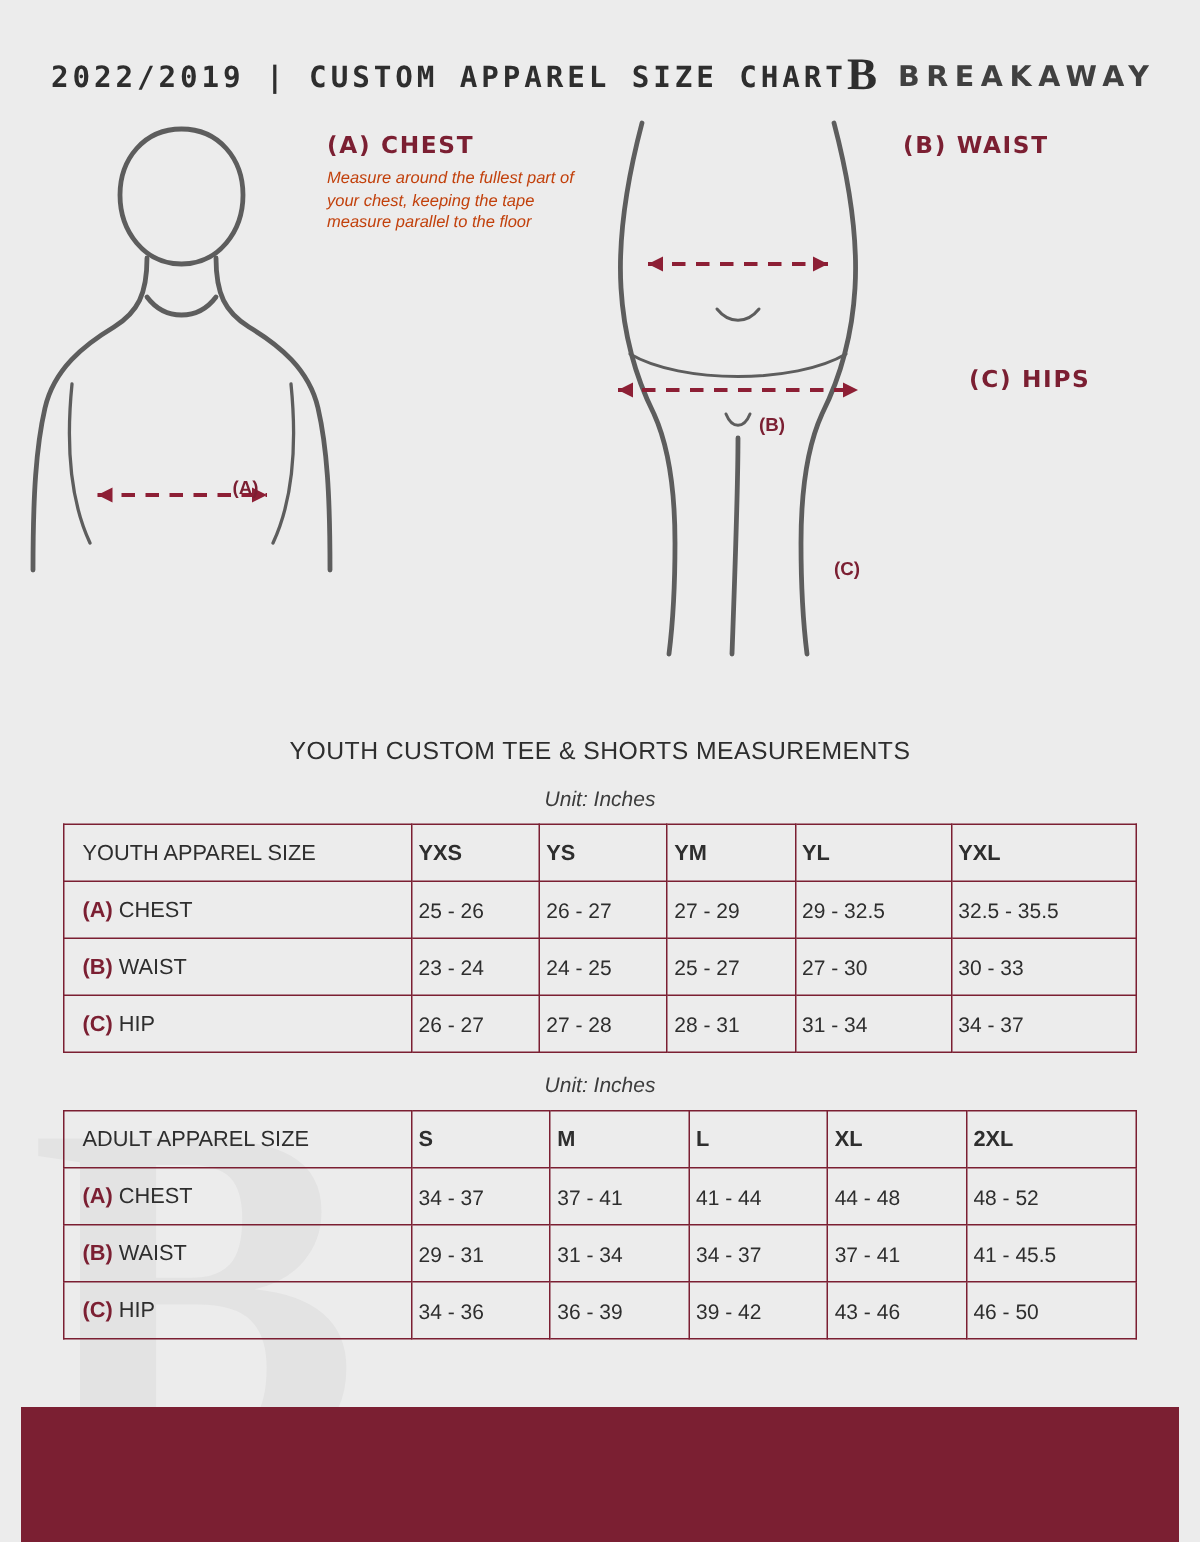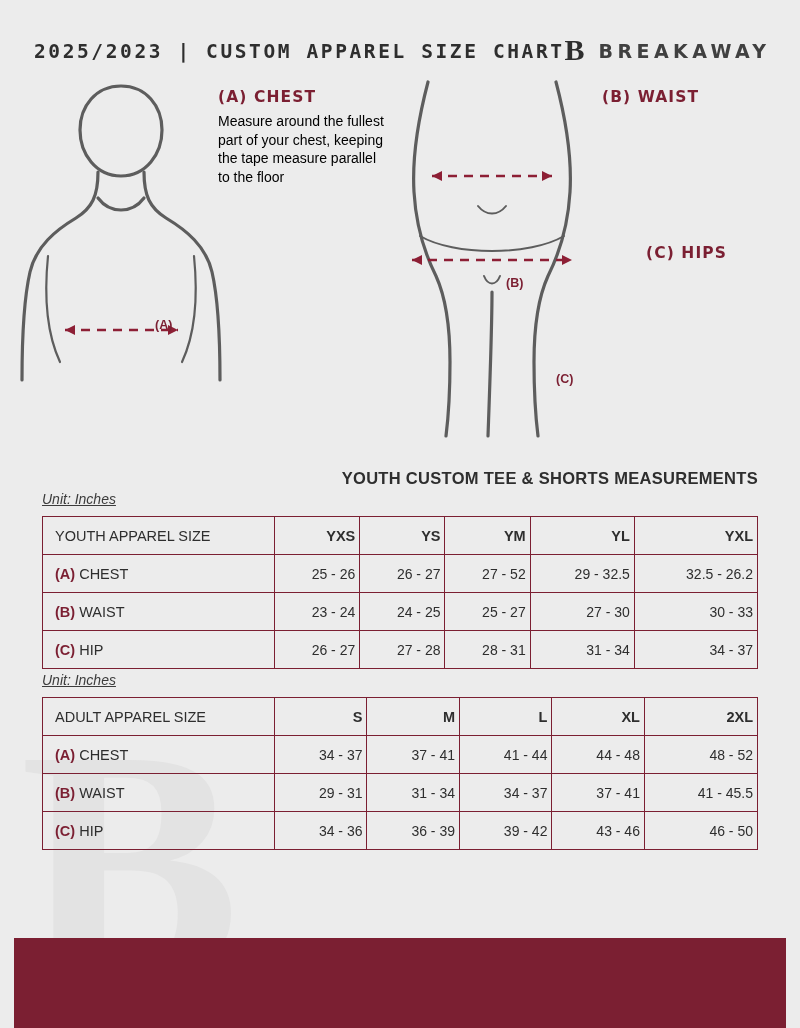--- a/index.html
+++ b/index.html
@@ -85,62 +85,63 @@
   }
   .note-title {
     font-size: 15.5px;
     font-weight: bold;
     letter-spacing: 1.1px;
     color: #7b1f32;
     margin-bottom: 6px;
     font-family: "DejaVu Sans", sans-serif;
   }
   .note-body {
-    font-size: 14px;
+    font-size: 11px;
+    font-style: italic;
     line-height: 1.33;
-    color: #000000;
+    color: #c2410c;
   }
   .note-a { left: 218px; top: 8px; width: 170px; }
   .note-b { left: 602px; top: 8px; width: 176px; }
   .note-c { left: 602px; top: 164px; width: 176px; margin-left: 44px; }
 
   
   .tables {
     position: relative;
     z-index: 2;
     padding: 0 42px;
   }
   .tbl-title {
-    text-align: right;
+    text-align: center;
     font-size: 16.5px;
-    font-weight: bold;
+    font-weight: normal;
     letter-spacing: 0.3px;
     color: #2e2e2e;
-    margin-top: 9px;
+    margin-top: 32px;
   }
   .tbl-unit {
+    text-align: center;
     font-size: 14px;
     font-style: italic;
     color: #3c3c3c;
-    margin-top: 3px;
+    margin-top: 13px;
     margin-bottom: 9px;
-    text-decoration: underline;
   }
   table {
     width: 100%;
     border-collapse: collapse;
     background: transparent;
     border-radius: 13px;
   }
   table tr { }
   th, td {
     border: 1px solid #7b1f32;
     font-size: 14px;
     color: #2e2e2e;
-    text-align: right;
+    text-align: left;
     height: 38px;
     padding: 0 4px;
     font-weight: normal;
   }
   th { font-weight: bold; font-size: 14.5px; }
   .rowhead {
     text-align: left;
     padding-left: 12px;
     font-size: 14.5px;
   }
@@ -165,21 +166,21 @@
   }
 </style>
 </head>
 <body>
 
 <div class="page">
 
   <div class="watermark">B</div>
 
   <div class="header">
-    <div class="header-title">2025/2023  |  CUSTOM APPAREL SIZE CHART</div>
+    <div class="header-title">2022/2019  |  CUSTOM APPAREL SIZE CHART</div>
     <div class="brand">
       <span class="brand-mark">B</span>
       <span class="brand-name">BREAKAWAY</span>
     </div>
   </div>
 
   <div class="illus">
 
     <svg class="figure-left" width="210" height="360" viewBox="0 0 210 360">
       <g fill="none" stroke="#5d5d5d" stroke-width="3.2" stroke-linecap="round" stroke-linejoin="round">
@@ -255,23 +256,23 @@
           <th>YM</th>
           <th>YL</th>
           <th>YXL</th>
         </tr>
       </thead>
       <tbody>
         <tr>
           <td class="rowhead"><span class="tag">(A)</span> <span>CHEST</span></td>
           <td>25 - 26</td>
           <td>26 - 27</td>
-          <td>27 - 52</td>
+          <td>27 - 29</td>
           <td>29 - 32.5</td>
-          <td>32.5 - 26.2</td>
+          <td>32.5 - 35.5</td>
         </tr>
         <tr>
           <td class="rowhead"><span class="tag">(B)</span> <span>WAIST</span></td>
           <td>23 - 24</td>
           <td>24 - 25</td>
           <td>25 - 27</td>
           <td>27 - 30</td>
           <td>30 - 33</td>
         </tr>
         <tr>

